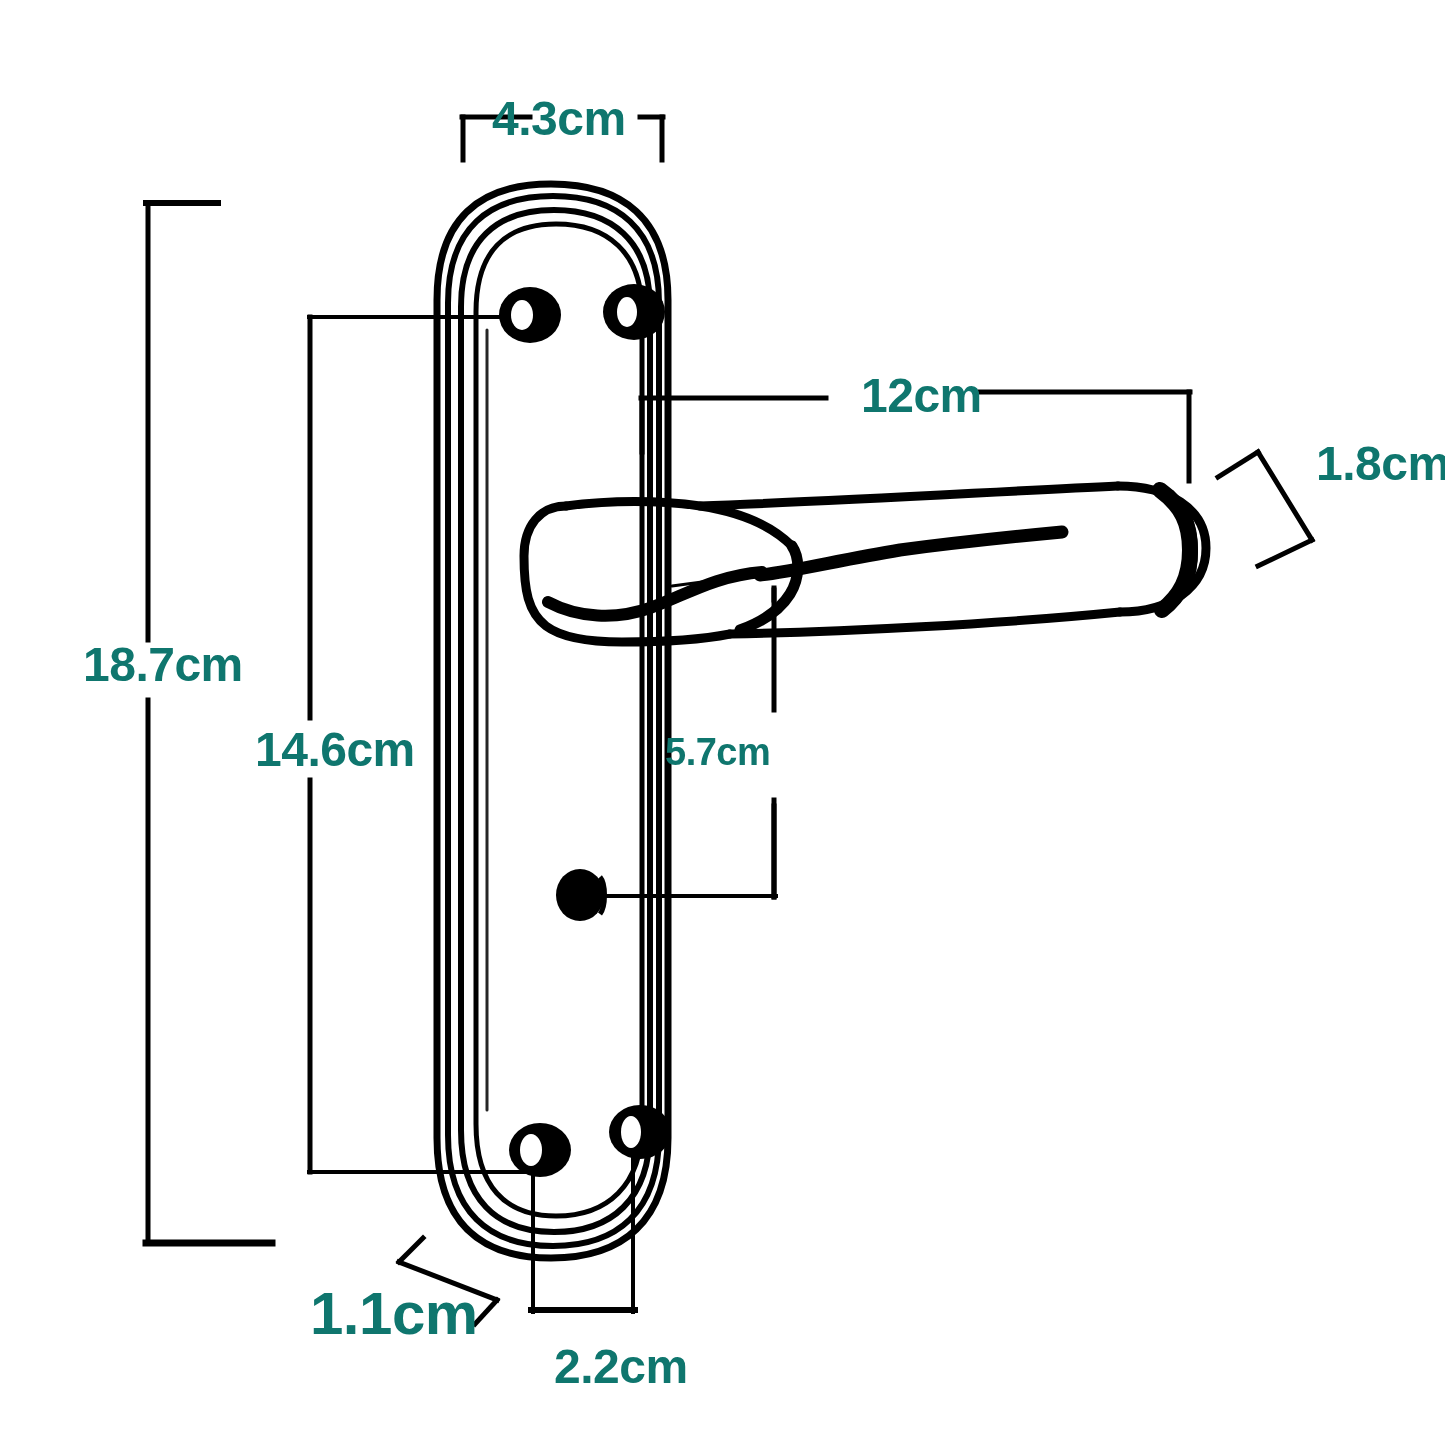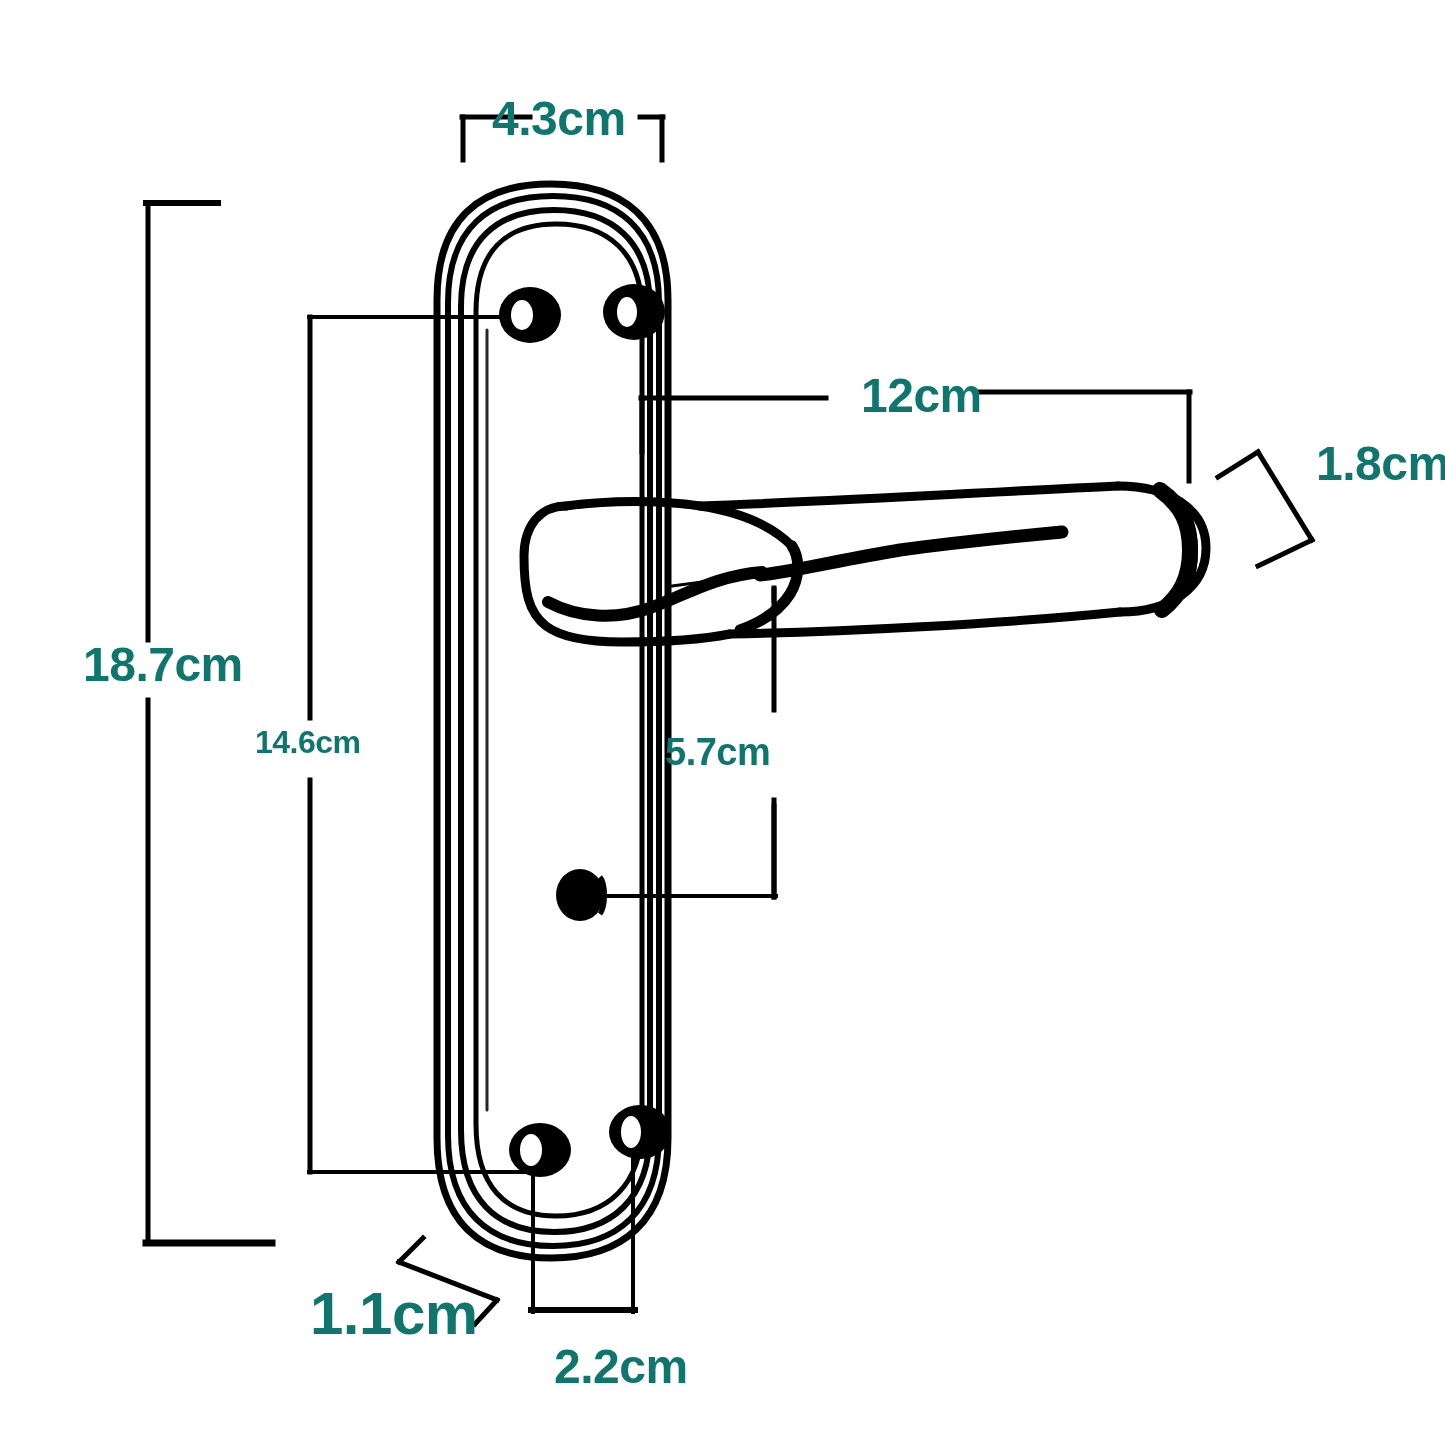--- a/index.html
+++ b/index.html
@@ -27,21 +27,21 @@
     font-family: "Liberation Sans", sans-serif;
     font-weight: bold;
     color: #0f766e;
     white-space: nowrap;
     line-height: 1;
     letter-spacing: -0.5px;
   }
   .lbl-43   { left: 492px;  top: 95px;   font-size: 48px; }
   .lbl-12   { left: 840px;  top: 372px;  font-size: 48px; margin-left: 21px; }
   .lbl-18   { left: 83px;   top: 641px;  font-size: 48px; text-align: right; }
-  .lbl-146  { left: 255px;  top: 726px;  font-size: 32px; }
+  .lbl-146  { left: 255px;  top: 726px;  font-size: 48px; }
   .lbl-18c  { left: 1316px; top: 440px;  font-size: 48px; }
   .lbl-57   { left: 665px;  top: 733px;  font-size: 38px; }
   .lbl-11   { left: 310px;  top: 1284px; font-size: 60px; }
   .lbl-22   { left: 554px;  top: 1343px; font-size: 48px; }
 </style>
 </head>
 <body>
 
 <div id="canvas-wrap">
 

